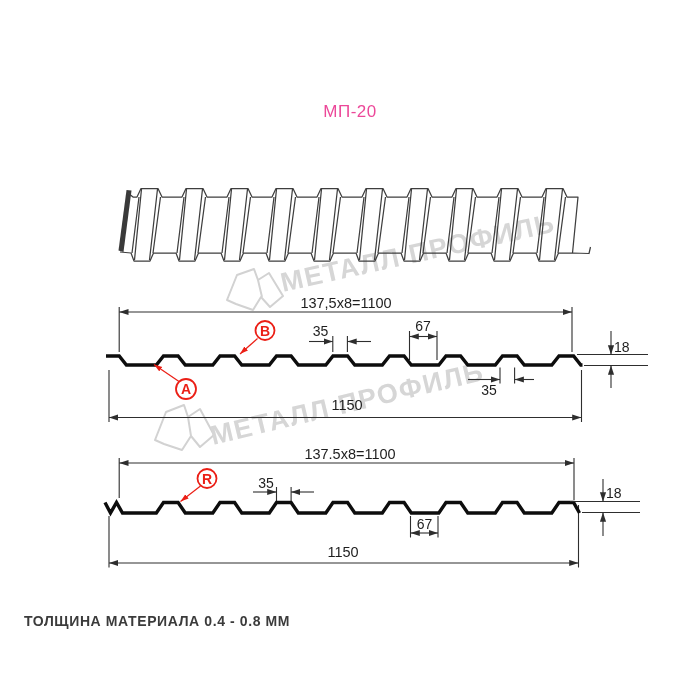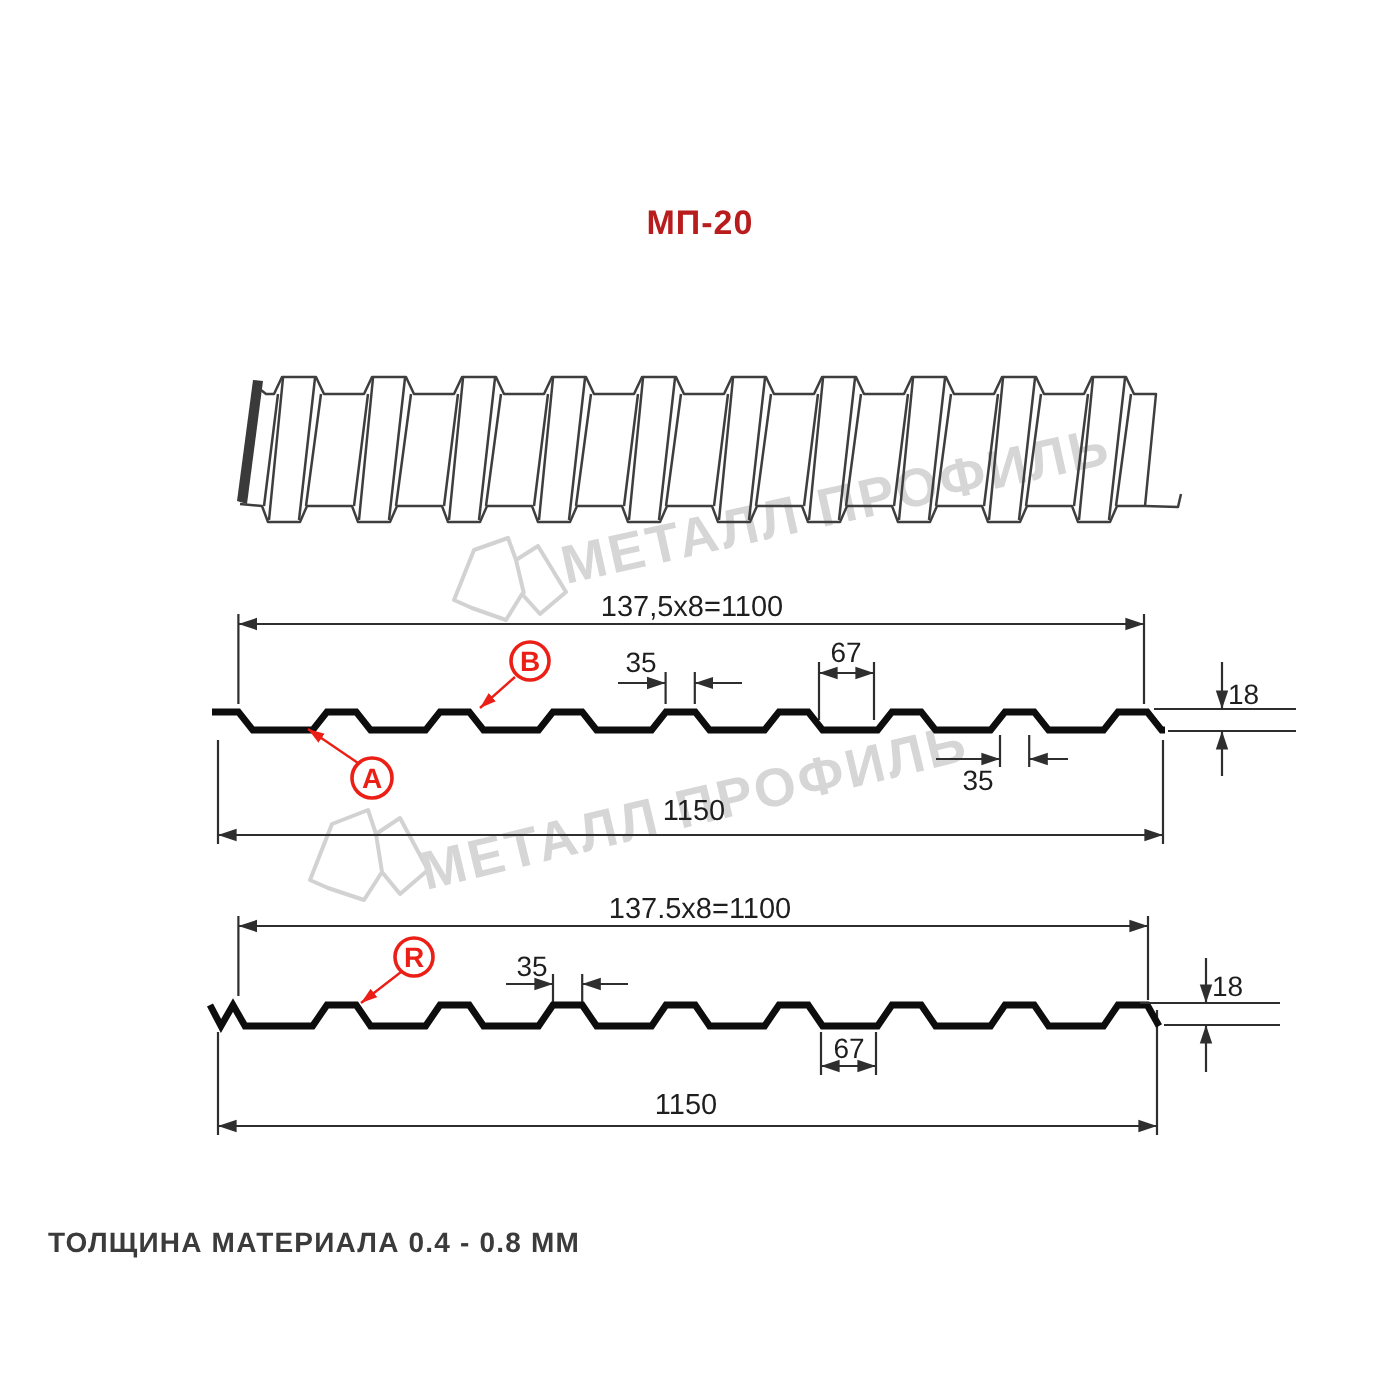--- a/index.html
+++ b/index.html
@@ -1,21 +1,21 @@
 <!DOCTYPE html>
 <html><head>
 <meta charset="utf-8">
 <style>
   html,body{margin:0;padding:0;background:#fff;}
   #page{position:relative;width:700px;height:700px;background:#ffffff;overflow:hidden;
         font-family:"Liberation Sans", sans-serif;}
   .title{position:absolute;left:0;top:60px;width:700px;text-align:center;
          font-size:42px;font-weight:800;letter-spacing:-1px;color:#1c1c1c;}
   .subtitle{position:absolute;left:0;top:102px;width:700px;text-align:center;
-            font-size:17px;font-weight:700;letter-spacing:.5px;color:#b91c1c;}
+            font-size:17px;font-weight:400;letter-spacing:.5px;color:#ec4899;}
   .footer{position:absolute;left:0;top:613px;width:700px;text-align:left;
           font-size:14px;font-weight:600;letter-spacing:.6px;color:#3b3b3b;padding-left:24px;}
   svg{position:absolute;left:0;top:0;}
   .dimtxt{font-size:14px;fill:#1e1e1e;}
   .dimtxt-lg{font-size:14.5px;fill:#1e1e1e;}
   .thin{stroke:#2e2e2e;stroke-width:1.1;fill:none;}
   .profile{stroke:#0d0d0d;stroke-width:3.4;fill:none;stroke-linejoin:miter;}
   .sheet{stroke:#3e3e3e;stroke-width:1.25;fill:none;stroke-linejoin:round;}
   .wm-text{font-size:27px;font-weight:700;letter-spacing:1.5px;fill:#d6d6d6;}
   .wm-logo{stroke:#d2d2d2;stroke-width:2;fill:#ffffff;stroke-linejoin:round;}

